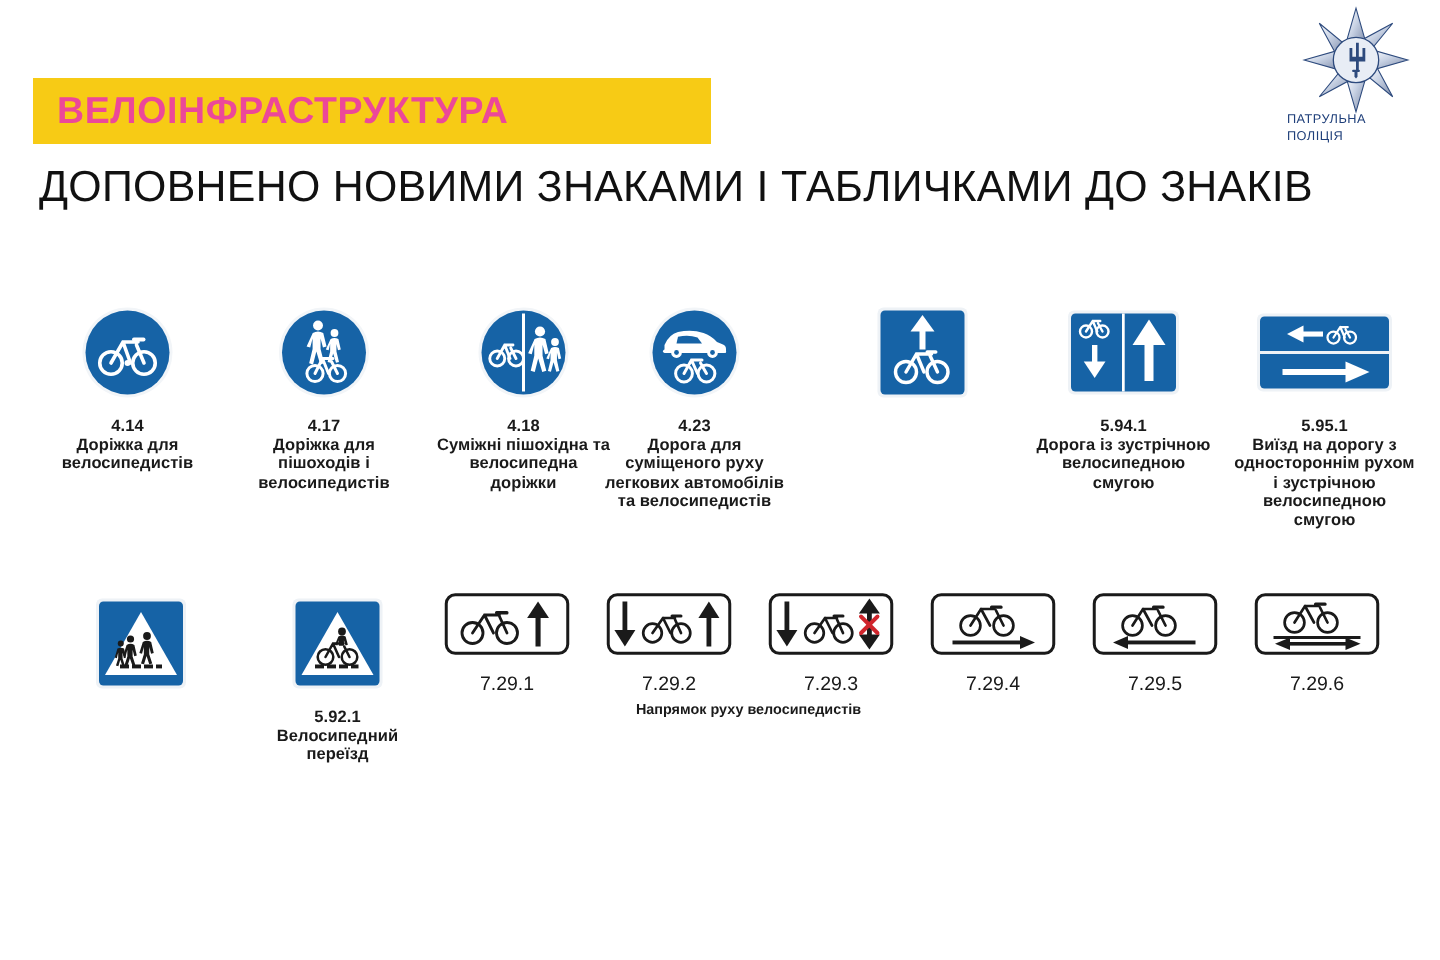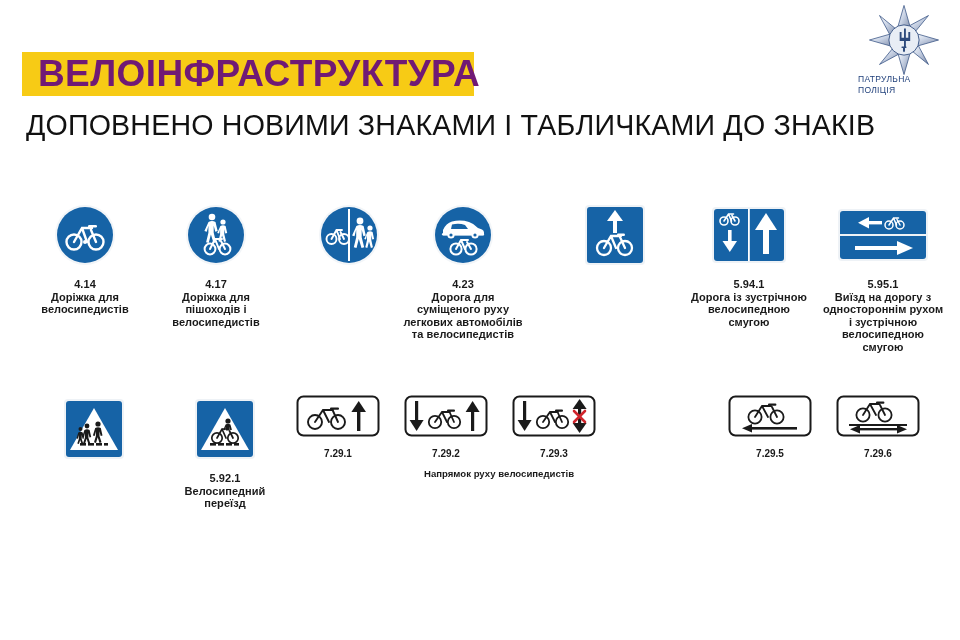--- a/index.html
+++ b/index.html
@@ -12,22 +12,22 @@
   }
 
   
   .header{position:absolute;left:0;top:0;width:960px;height:160px;}
   .yellow-band{
     position:absolute;left:22px;top:52px;width:452px;height:44px;
     background:#F7CB15;
   }
   .title{
     position:absolute;left:38px;top:58px;
-    font-size:37px;font-weight:bold;letter-spacing:.4px;
-    color:#701a75;line-height:32px;white-space:nowrap;
+    font-size:25px;font-weight:bold;letter-spacing:.4px;
+    color:#ec4899;line-height:32px;white-space:nowrap;
   }
   .subtitle{
     position:absolute;left:26px;top:108px;
     font-size:29px;font-weight:normal;letter-spacing:.2px;
     color:#111111;line-height:34px;white-space:nowrap;
     transform:scaleX(.985);transform-origin:left center;
   }
 
   
   .logo{position:absolute;left:858px;top:4px;width:92px;height:98px;}
@@ -43,21 +43,21 @@
   .cell{position:absolute;top:0;text-align:center;}
   .sign-box{
     height:78px;display:flex;align-items:center;justify-content:center;
   }
   .caption{
     margin-top:4px;font-size:11px;font-weight:bold;color:#1a1a1a;
     line-height:12.6px;letter-spacing:.05px;
   }
   .code{display:block;}
   .plate-caption{
-    margin-top:6px;font-size:10px;font-weight:bold;color:#1a1a1a;
+    margin-top:6px;font-size:13px;font-weight:normal;color:#1a1a1a;
   }
   .group-caption{
     position:absolute;top:468px;left:0;width:936px;text-align:center;
     font-size:9.6px;font-weight:bold;color:#1a1a1a;margin-left:31px;
   }
   svg{display:block;}
 </style>
 </head>
 <body>
 
@@ -161,20 +161,24 @@
         </g>
         <rect x="30" y="5" width="2" height="52" fill="#fff"></rect>
         <g fill="#fff">
           <circle cx="42" cy="17" r="3.4"></circle>
           <path d="M38.4 22 q3.6 -2 7.2 0 l2.2 9.5 -2.4 .7 -1.7 -6.4 0 7.4 2.5 10 -2.7 .8 -2.7 -9 -2.3 9 -2.7 -.8 2.4 -10 0 -7.4 -1.7 6.4 -2.4 -.7 z"></path>
           <circle cx="52" cy="24" r="2.6"></circle>
           <path d="M49.4 28 q2.6 -1.5 5.2 0 l1.5 7 -1.8 .5 -1 -4.4 0 5 1.6 7.2 -2 .6 -1.9 -6.4 -1.7 6.4 -2 -.6 1.7 -7.2 0 -5 -1 4.4 -1.8 -.5 z"></path>
         </g>
       </svg>
     </div>
+    <div class="caption">
+      <span class="code">4.18</span>
+      <span>Суміжні пішохідна та велосипедна доріжки</span>
+    </div>
   </div>
 
   <div class="cell" style="left:400px;width:126px;">
     <div class="sign-box">
       <svg width="62" height="62" viewBox="0 0 62 62">
         <circle cx="31" cy="31" r="30" fill="#f2f5f8"></circle>
         <circle cx="31" cy="31" r="28" fill="#1663A6"></circle>
         <g fill="#fff">
           <path d="M11 26 q3 -7 9 -8.6 q9 -2 17 .6 q5 1.6 9 6 l4 1.6 q2 .8 2 3 l0 2.6 -41 0 z"></path>
           <rect x="10" y="29" width="42" height="2.4" rx="1.2"></rect>
@@ -401,34 +405,54 @@
         </g>
         <g stroke="#D0252C" stroke-width="2.6" stroke-linecap="round">
           <line x1="62" y1="16" x2="73" y2="27"></line>
           <line x1="73" y1="16" x2="62" y2="27"></line>
         </g>
       </svg>
     </div>
     <div class="plate-caption">7.29.3</div>
   </div>
 
-
-  <div class="cell" style="left:722px;width:96px;">
+  <div class="cell" style="left:614px;width:96px;">
     <div class="sign-box" style="height:52px;">
       <svg width="84" height="42" viewBox="0 0 84 42">
         <rect x="1.5" y="1.5" width="81" height="39" rx="6" fill="#fff" stroke="#1a1a1a" stroke-width="2"></rect>
         <g fill="none" stroke="#1a1a1a" stroke-width="1.8" stroke-linecap="round">
           <circle cx="27" cy="22" r="6.6"></circle>
             <circle cx="49" cy="22" r="6.6"></circle>
           <path d="M27 22 L34 11 L43 11 M34 11 L40 22 M49 22 L44 12"></path>
         </g>
         <g fill="#1a1a1a">
             <rect x="40" y="8.6" width="8.4" height="2.2" rx="1"></rect>
           </g>
         <g fill="#1a1a1a">
+          <rect x="15" y="32" width="49" height="2.6"></rect>
+          <polygon points="70,33.3 60,29 60,37.6"></polygon>
+        </g>
+      </svg>
+    </div>
+    <div class="plate-caption">7.29.4</div>
+  </div>
+
+  <div class="cell" style="left:722px;width:96px;">
+    <div class="sign-box" style="height:52px;">
+      <svg width="84" height="42" viewBox="0 0 84 42">
+        <rect x="1.5" y="1.5" width="81" height="39" rx="6" fill="#fff" stroke="#1a1a1a" stroke-width="2"></rect>
+        <g fill="none" stroke="#1a1a1a" stroke-width="1.8" stroke-linecap="round">
+          <circle cx="27" cy="22" r="6.6"></circle>
+            <circle cx="49" cy="22" r="6.6"></circle>
+          <path d="M27 22 L34 11 L43 11 M34 11 L40 22 M49 22 L44 12"></path>
+        </g>
+        <g fill="#1a1a1a">
+            <rect x="40" y="8.6" width="8.4" height="2.2" rx="1"></rect>
+          </g>
+        <g fill="#1a1a1a">
           <rect x="20" y="32" width="49" height="2.6"></rect>
           <polygon points="14,33.3 24,29 24,37.6"></polygon>
         </g>
       </svg>
     </div>
     <div class="plate-caption">7.29.5</div>
   </div>
 
   <div class="cell" style="left:830px;width:96px;">
     <div class="sign-box" style="height:52px;">

